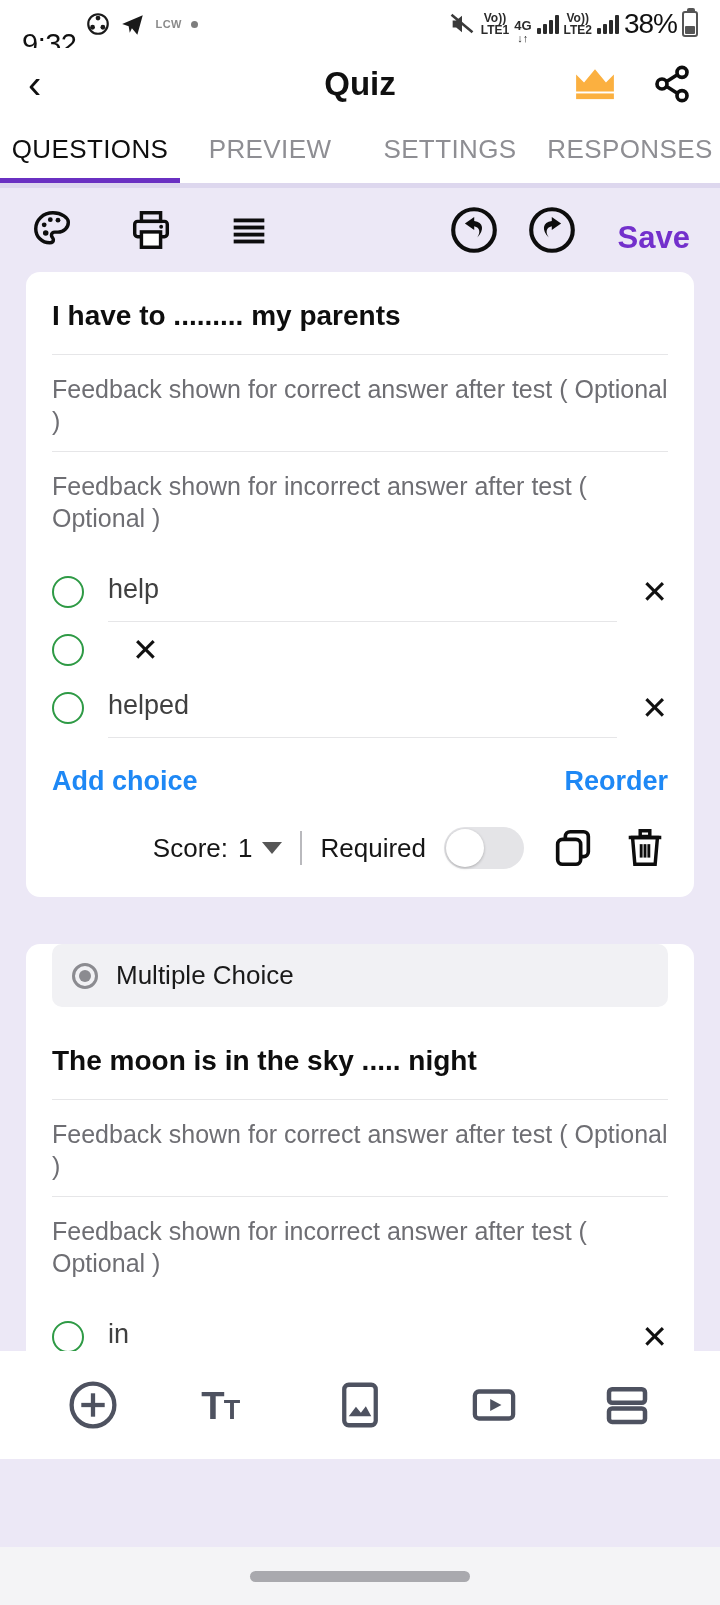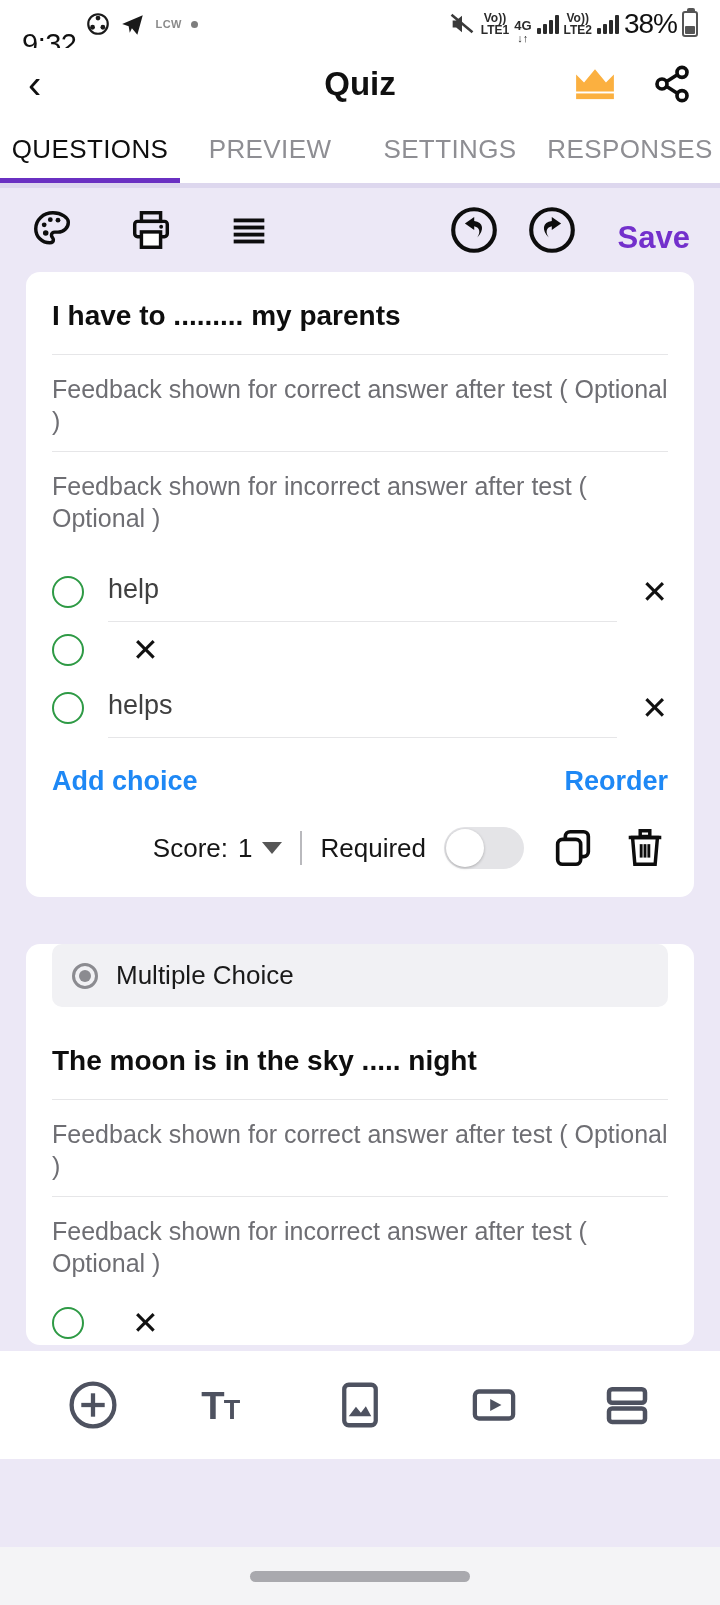--- a/index.html
+++ b/index.html
@@ -273,21 +273,21 @@
           </span>
           <span class="x-btn">✕</span>
         </div>
         <div class="choice">
           <span class="radio-empty"></span>
           <span class="x-btn">✕</span>
         </div>
         <div class="choice">
           <span class="radio-empty"></span>
           <span class="choice-mid">
-            <span class="choice-text">helps</span>
+            <span class="choice-text">helped</span>
           </span>
           <span class="x-btn">✕</span>
         </div>
       </div>
 
       <div class="actions">
         <span class="link-blue">Add choice</span>
         <span class="link-blue right">Reorder</span>
       </div>
 
@@ -328,20 +328,23 @@
           </span>
         <span class="qtype-label">Multiple Choice</span>
       </div>
       <div class="qtitle">The moon is in the sky ..... night</div>
       <div class="fb-field">Feedback shown for correct answer after test ( Optional )</div>
       <div class="fb-field">Feedback shown for incorrect answer after test ( Optional )</div>
 
       <div class="choices">
         <div class="choice">
           <span class="radio-empty"></span>
+          <span class="choice-mid">
+            <span class="choice-text">in</span>
+          </span>
           <span class="x-btn">✕</span>
         </div>
 
       </div>
     </div>
 
   </div>
 
   <div class="bottombar">
     <span>

